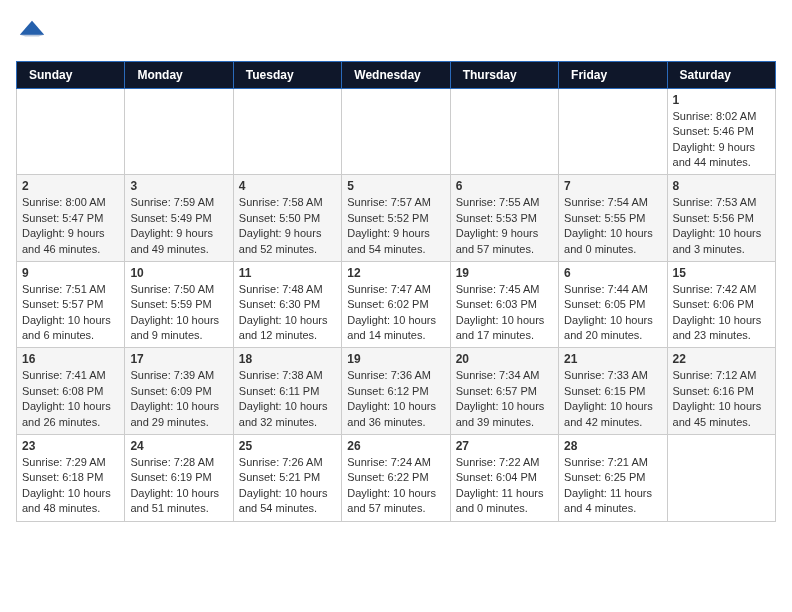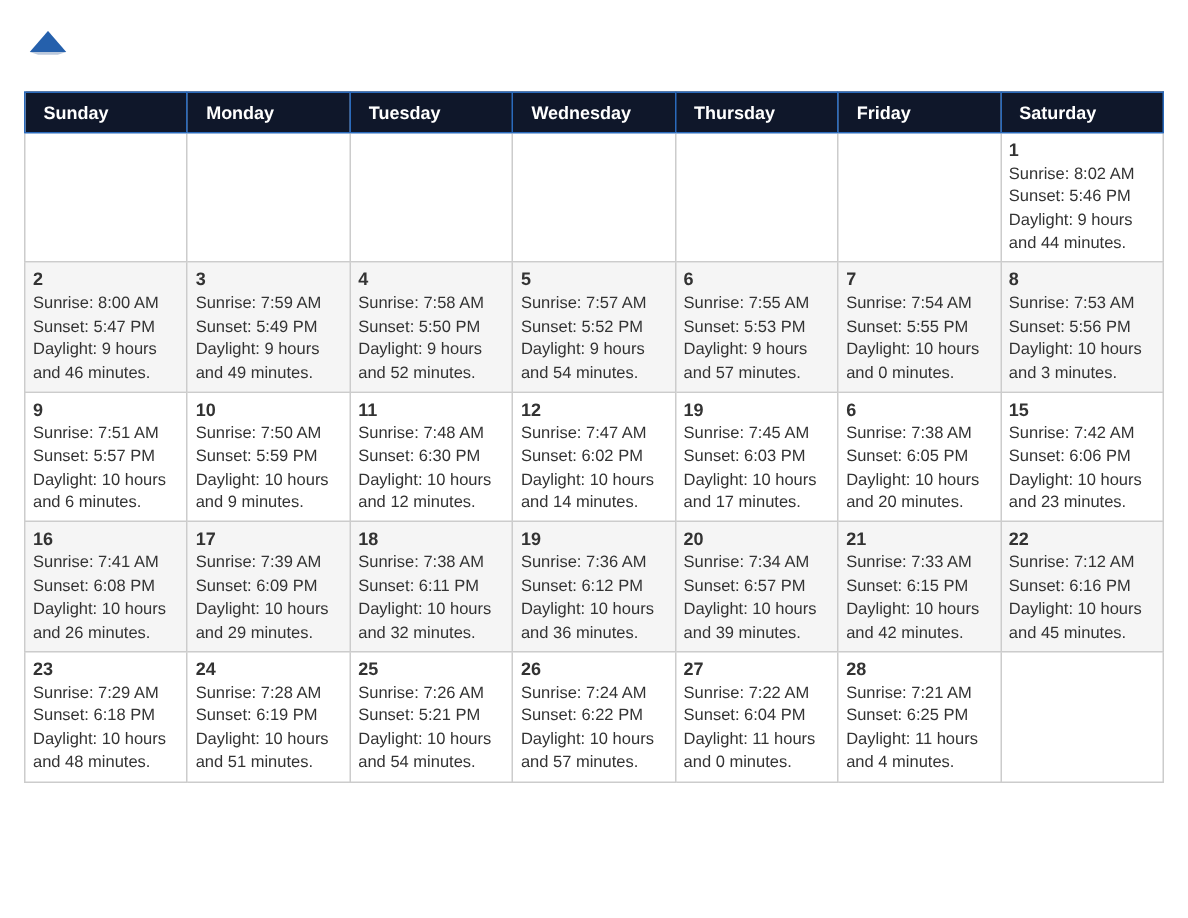--- a/index.html
+++ b/index.html
@@ -205,21 +205,21 @@
 Daylight: 10 hours and 14 minutes.</div>
         </td>
         <td>
           <span class="day-number">19</span>
           <div class="day-info">Sunrise: 7:45 AM
 Sunset: 6:03 PM
 Daylight: 10 hours and 17 minutes.</div>
         </td>
         <td>
           <span class="day-number">6</span>
-          <div class="day-info">Sunrise: 7:38 AM
+          <div class="day-info">Sunrise: 7:44 AM
 Sunset: 6:05 PM
 Daylight: 10 hours and 20 minutes.</div>
         </td>
         <td>
           <span class="day-number">15</span>
           <div class="day-info">Sunrise: 7:42 AM
 Sunset: 6:06 PM
 Daylight: 10 hours and 23 minutes.</div>
         </td>
       </tr>

